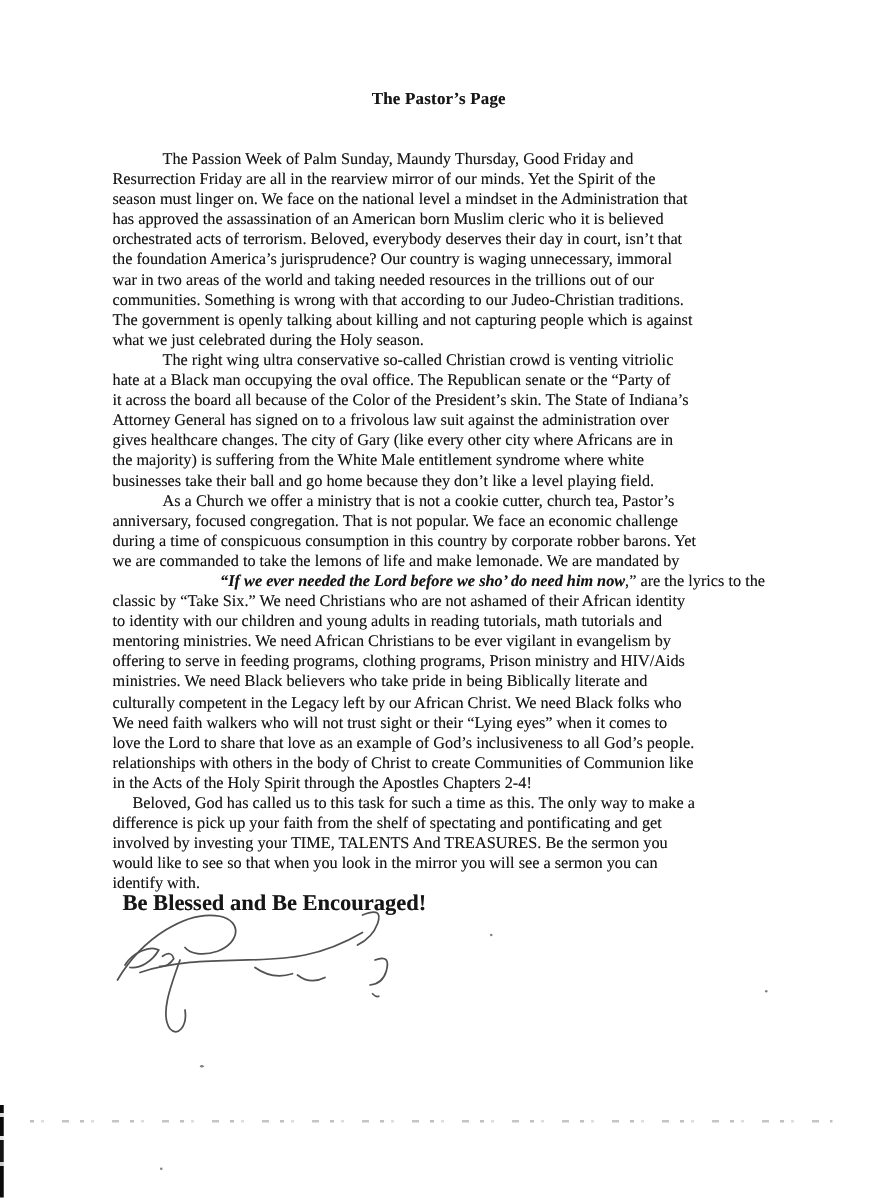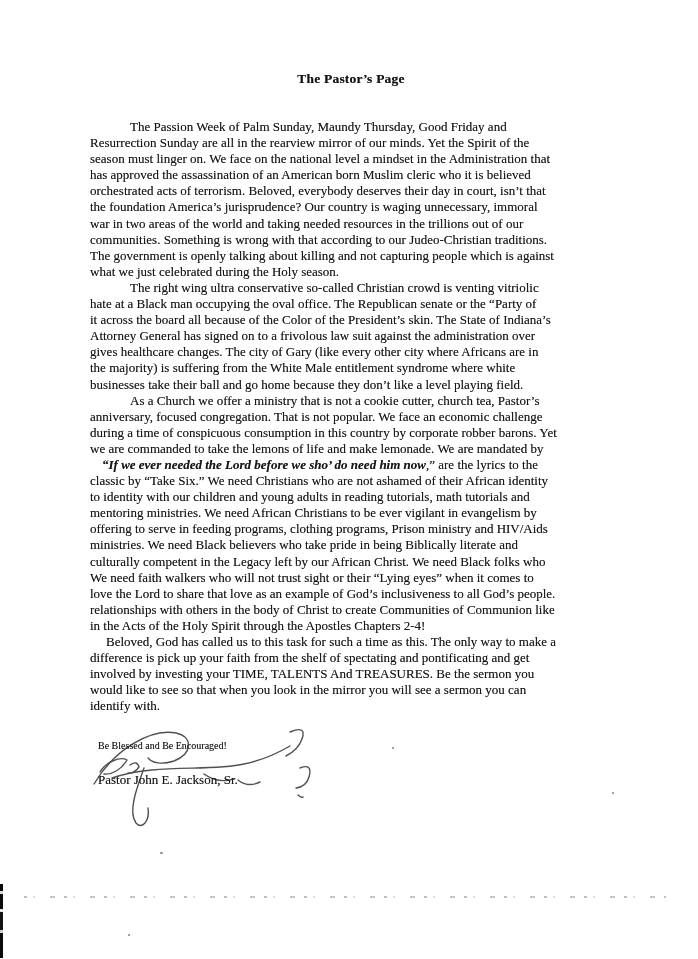--- a/index.html
+++ b/index.html
@@ -32,25 +32,26 @@
     font-size: 13px;
     line-height: 16.1px;
     white-space: nowrap;
     text-shadow: 0 0 0.5px rgba(0,0,0,0.45);
   }
   .lead {
     font-weight: bold;
     font-style: italic;
   }
   .closing-line {
-    margin-top: 24px;
+    margin-top: 0;
     margin-left: 8px;
-    font-size: 10px;
+    font-size: 18px;
     line-height: 16.1px;
     text-shadow: 0 0 0.5px rgba(0,0,0,0.45);
+    font-weight: bold;
   }
   .signatory-line {
     margin-top: 17px;
     margin-left: 8px;
     font-size: 13px;
     line-height: 16.1px;
     text-shadow: 0 0 0.5px rgba(0,0,0,0.45);
   }
   .signature-svg {
     position: absolute;
@@ -99,21 +100,21 @@
 </head>
 <body>
 
 <div class="page">
 
   <div class="content">
     <div class="doc-title">The Pastor’s Page</div>
     <div>
         <div class="para">
           <div class="line" style="text-indent: 40px; margin-top: 32px;">The Passion Week of Palm Sunday, Maundy Thursday, Good Friday and</div>
-          <div class="line">Resurrection Sunday are all in the rearview mirror of our minds. Yet the Spirit of the</div>
+          <div class="line">Resurrection Friday are all in the rearview mirror of our minds. Yet the Spirit of the</div>
           <div class="line">season must linger on. We face on the national level a mindset in the Administration that</div>
           <div class="line">has approved the assassination of an American born Muslim cleric who it is believed</div>
           <div class="line">orchestrated acts of terrorism. Beloved, everybody deserves their day in court, isn’t that</div>
           <div class="line">the foundation America’s jurisprudence? Our country is waging unnecessary, immoral</div>
           <div class="line">war in two areas of the world and taking needed resources in the trillions out of our</div>
           <div class="line">communities. Something is wrong with that according to our Judeo-Christian traditions.</div>
           <div class="line">The government is openly talking about killing and not capturing people which is against</div>
           <div class="line">what we just celebrated during the Holy season.</div>
         </div>
         <div class="para">
@@ -125,42 +126,41 @@
           <div class="line">the majority) is suffering from the White Male entitlement syndrome where white</div>
           <div class="line">businesses take their ball and go home because they don’t like a level playing field.</div>
         </div>
         <div class="para">
           <div class="line" style="text-indent: 40px;">As a Church we offer a ministry that is not a cookie cutter, church tea, Pastor’s</div>
           <div class="line">anniversary, focused congregation. That is not popular. We face an economic challenge</div>
           <div class="line">during a time of conspicuous consumption in this country by corporate robber barons. Yet</div>
           <div class="line">we are commanded to take the lemons of life and make lemonade. We are mandated by</div>
         </div>
         <div class="para">
-          <div class="line" style="text-indent: 12px;"><span class="lead">“If we ever needed the Lord before we sho’ do need him now</span><span>,” are the lyrics to the</span></div>
+          <div class="line" style="text-indent: 12px; text-align: right;"><span class="lead">“If we ever needed the Lord before we sho’ do need him now</span><span>,” are the lyrics to the</span></div>
           <div class="line">classic by “Take Six.” We need Christians who are not ashamed of their African identity</div>
           <div class="line">to identity with our children and young adults in reading tutorials, math tutorials and</div>
           <div class="line">mentoring ministries. We need African Christians to be ever vigilant in evangelism by</div>
           <div class="line">offering to serve in feeding programs, clothing programs, Prison ministry and HIV/Aids</div>
           <div class="line">ministries. We need Black believers who take pride in being Biblically literate and</div>
           <div class="line">culturally competent in the Legacy left by our African Christ. We need Black folks who</div>
           <div class="line">We need faith walkers who will not trust sight or their “Lying eyes” when it comes to</div>
           <div class="line">love the Lord to share that love as an example of God’s inclusiveness to all God’s people.</div>
           <div class="line">relationships with others in the body of Christ to create Communities of Communion like</div>
           <div class="line">in the Acts of the Holy Spirit through the Apostles Chapters 2-4!</div>
         </div>
         <div class="para">
           <div class="line" style="text-indent: 16px;">Beloved, God has called us to this task for such a time as this. The only way to make a</div>
           <div class="line">difference is pick up your faith from the shelf of spectating and pontificating and get</div>
           <div class="line">involved by investing your TIME, TALENTS And TREASURES. Be the sermon you</div>
           <div class="line">would like to see so that when you look in the mirror you will see a sermon you can</div>
           <div class="line">identify with.</div>
         </div>
       </div>
     <div class="closing-line">Be Blessed and Be Encouraged!</div>
-    <div class="signatory-line">Pastor John E. Jackson, Sr.</div>
   </div>
 
   <svg class="signature-svg" viewBox="0 0 262 118" fill="none" stroke="#2b2b2b" stroke-width="1.4" stroke-linecap="round" opacity="0.82">
     <path d="M 14 52 C 20 42, 34 36, 41 40 C 36 49, 26 55, 18 54"></path>
     <path d="M 44 45 q 7 -5 9 2 q -5 7 -11 6"></path>
     <path d="M 8 64 C 28 30, 64 8, 90 13 C 108 17, 106 34, 88 41 C 76 45, 66 43, 62 38"></path>
     <path d="M 26 58 C 70 43, 122 52, 158 44 C 178 40, 192 33, 204 26"></path>
     <path d="M 204 12 q 17 -7 12 7 q -4 11 -16 17"></path>
     <path d="M 58 48 C 50 70, 42 92, 50 103 C 56 110, 64 101, 62 88"></path>
     <path d="M 118 54 q 14 10 30 5"></path>

